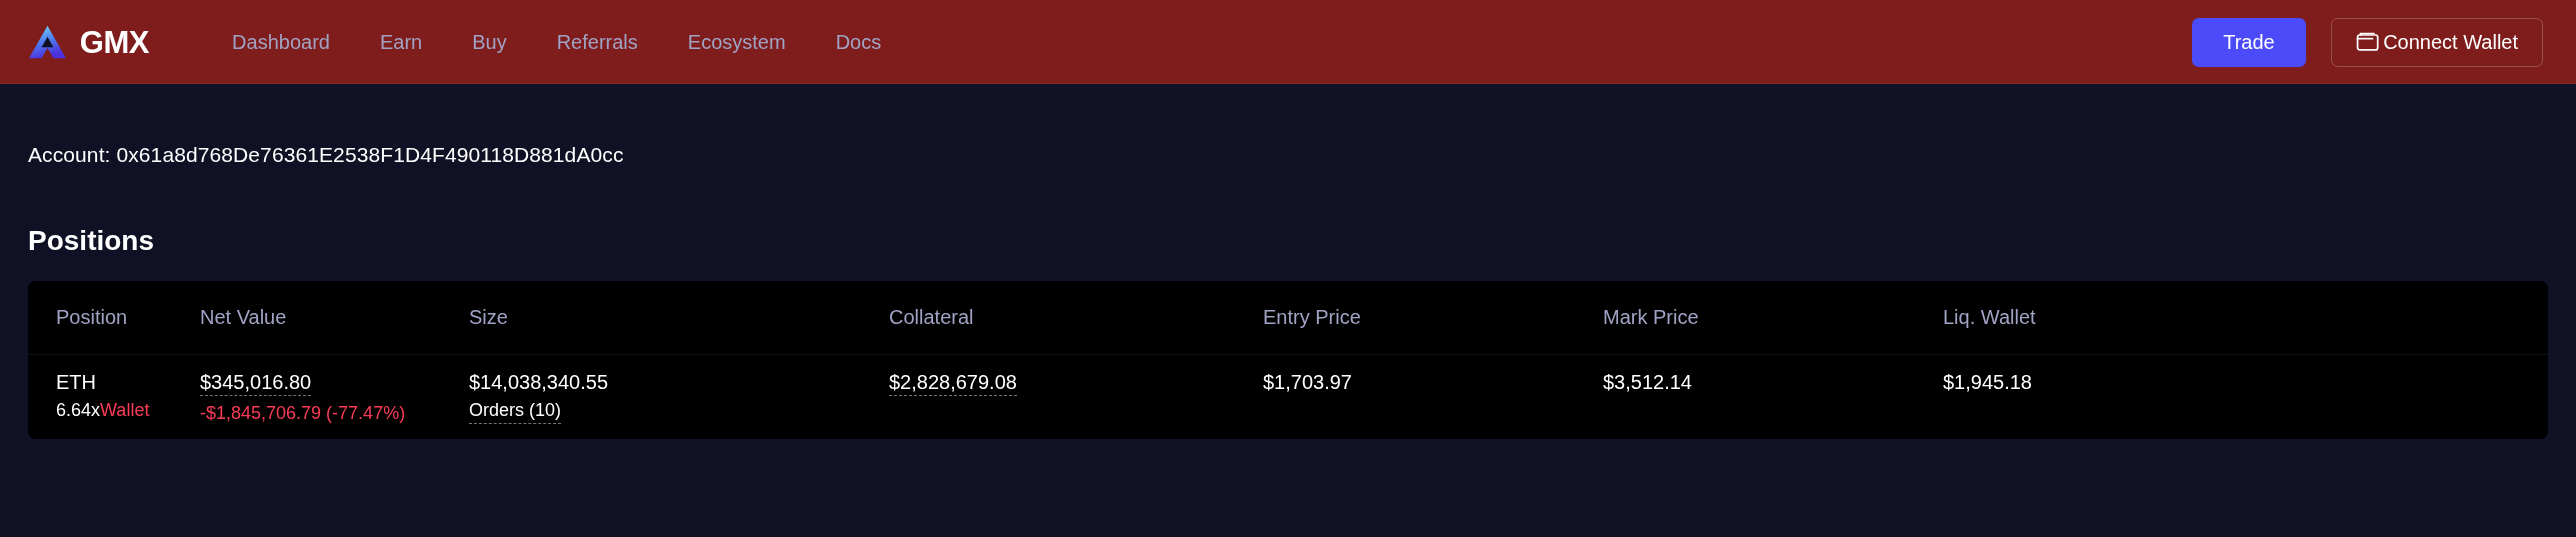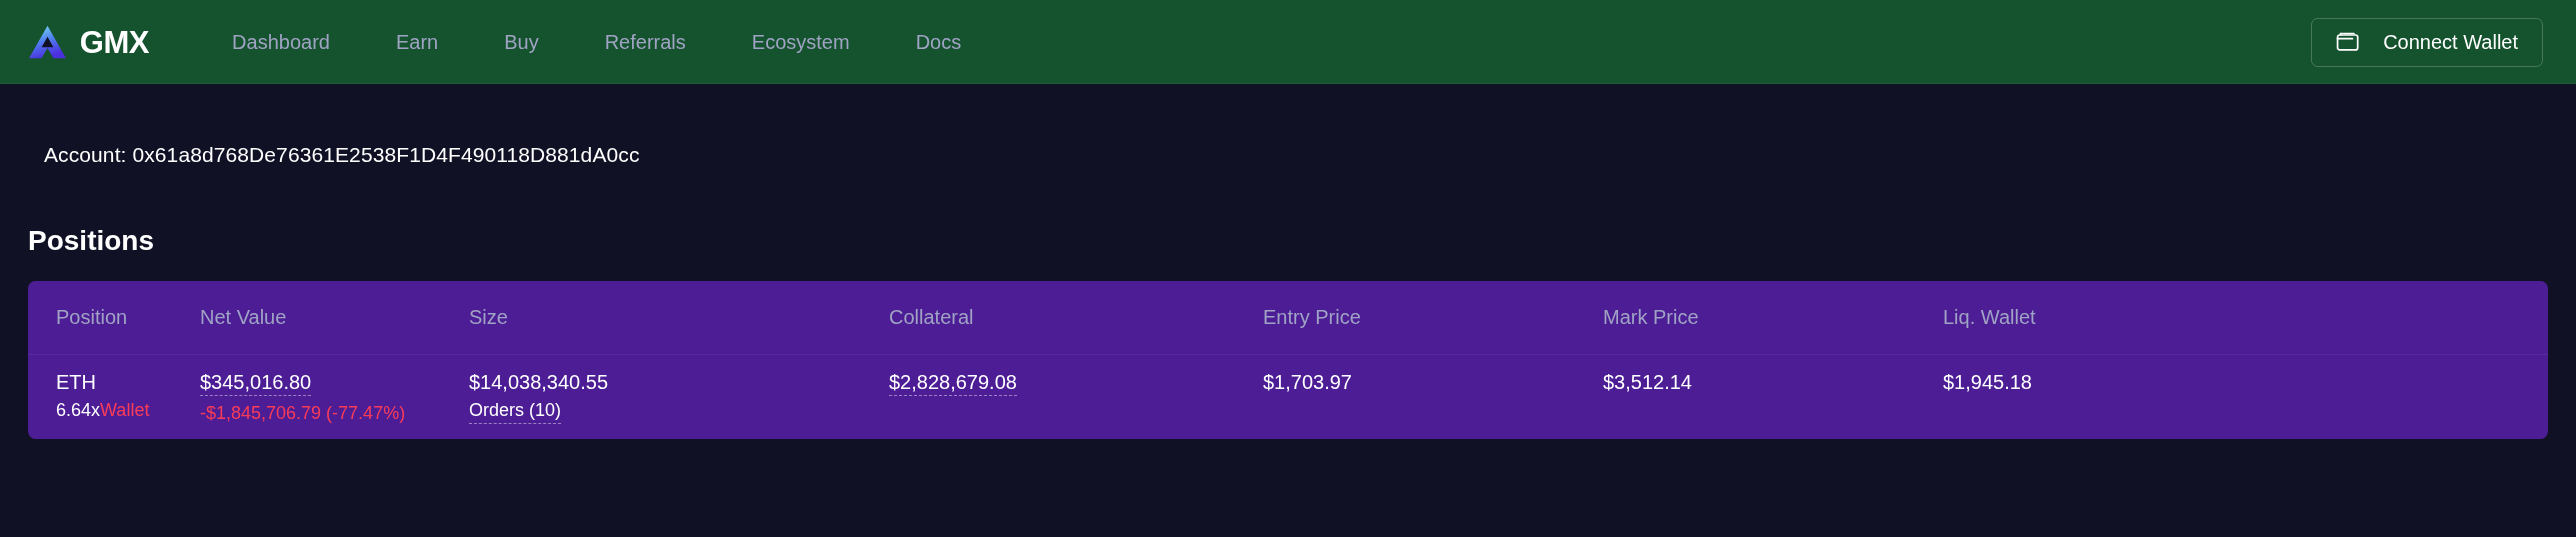--- a/index.html
+++ b/index.html
@@ -9,21 +9,21 @@
     font-family:"Liberation Sans", sans-serif;
     overflow:hidden;
   }
 
   
   .header {
     height:84px;
     display:flex;
     align-items:center;
     padding:0 33px 0 28px;
-    background:#14532d;
+    background:#7f1d1d;
     position:relative;
   }
   .header::after {
     content:"";
     position:absolute;
     left:0; right:0; bottom:0;
     height:0.7px;
     background:rgba(255,255,255,0.055);
   }
 
@@ -38,21 +38,21 @@
     color:#ffffff;
     font-size:31px;
     font-weight:700;
     letter-spacing:-0.4px;
     line-height:1;
   }
 
   .nav {
     display:flex;
     align-items:center;
-    gap:16px;
+    gap:0;
   }
   .nav-link {
     color:#a0a3c4;
     font-size:20px;
     font-weight:400;
     padding:0 25px;
     white-space:nowrap;
     cursor:pointer;
     line-height:1;
   }
@@ -80,52 +80,51 @@
     background:transparent;
     color:#ffffff;
     font-size:20px;
     font-weight:400;
     border:0.7px solid rgba(255,255,255,0.22);
     border-radius:6.7px;
     height:49px;
     padding:15px 24px;
     display:flex;
     align-items:center;
-    gap:23px;
+    gap:3px;
     cursor:pointer;
     font-family:"Liberation Sans", sans-serif;
     white-space:nowrap;
   }
   .wallet-icon { width:24px; height:19.4px; flex:none; }
 
   
   .content { padding:0 28px; }
 
   .account-line {
     color:#ffffff;
     font-size:21px;
     font-weight:400;
     padding-top:59px;
     letter-spacing:0.1px;
     white-space:nowrap;
-    margin-left:16px;
   }
 
   .section-title {
     color:#ffffff;
     font-size:28px;
     font-weight:700;
     padding-top:58px;
     padding-bottom:0;
   }
 
   
   .table-card {
     margin-top:24px;
-    background:#4c1d95;
+    background:#000000;
     border-radius:7.5px;
     overflow:hidden;
   }
   table { width:100%; border-collapse:collapse; table-layout:fixed; }
 
   thead th {
     text-align:left;
     color:#a0a3c4;
     font-size:20px;
     font-weight:400;
@@ -205,20 +204,21 @@
   <nav class="nav">
     <a class="nav-link">Dashboard</a>
     <a class="nav-link">Earn</a>
     <a class="nav-link">Buy</a>
     <a class="nav-link">Referrals</a>
     <a class="nav-link">Ecosystem</a>
     <a class="nav-link">Docs</a>
   </nav>
 
   <div class="header-right">
+    <button class="trade-btn">Trade</button>
     <button class="connect-btn">
       <svg class="wallet-icon" viewBox="0 0 32 26" fill="none">
         <rect x="2" y="4" width="27" height="20" rx="3" stroke="#ffffff" stroke-width="2.3"></rect>
         <path d="M2 9 H22" stroke="#ffffff" stroke-width="2.3" stroke-linecap="round"></path>
         <path d="M6 4 V2 H24" stroke="#ffffff" stroke-width="2.3" stroke-linecap="round"></path>
       </svg>
       <span>Connect Wallet</span>
     </button>
   </div>
 </div>

